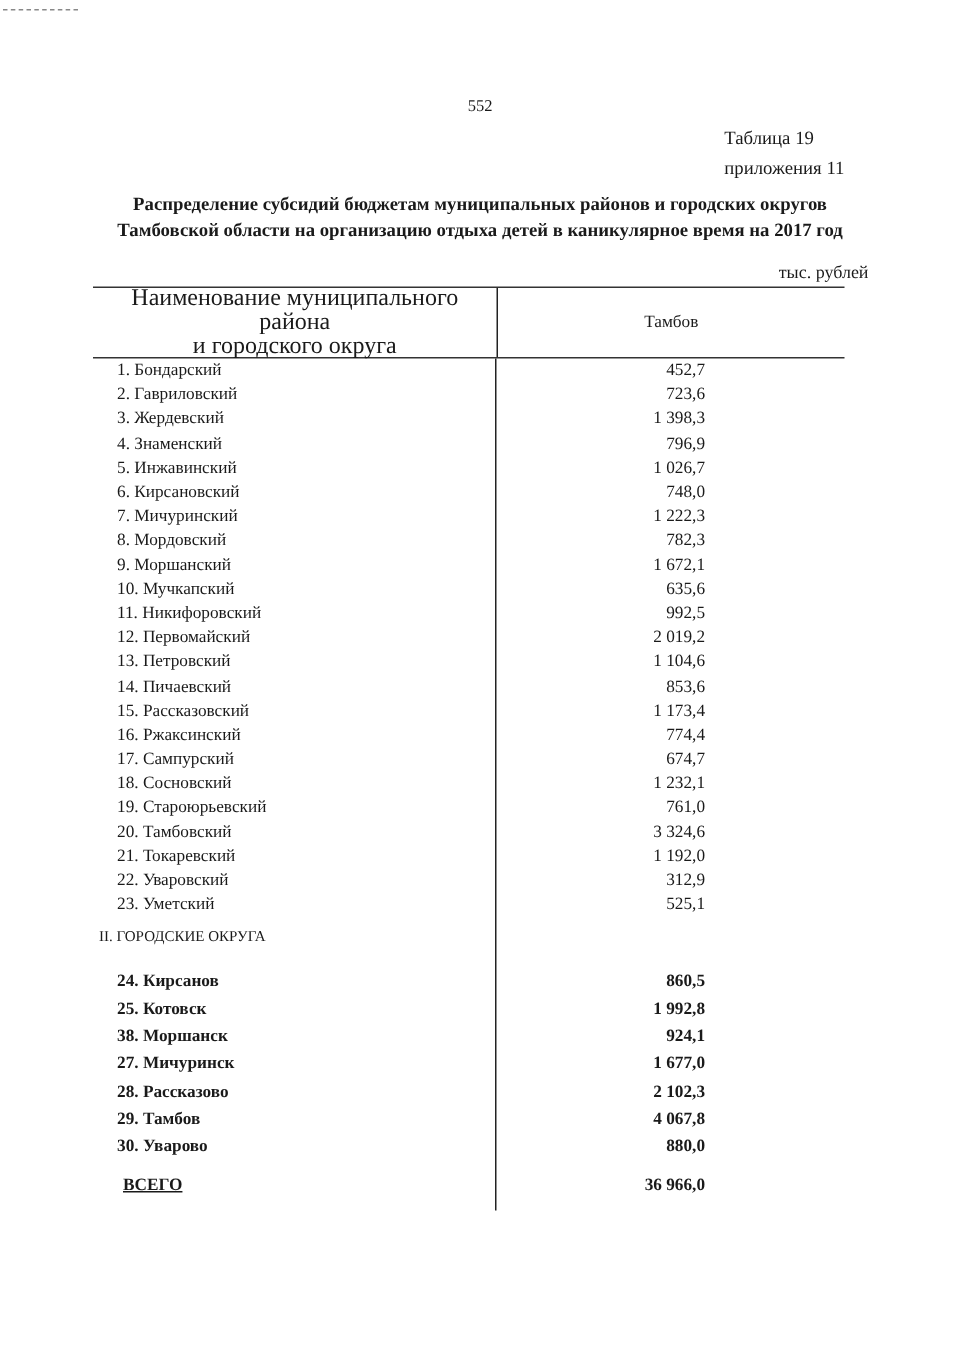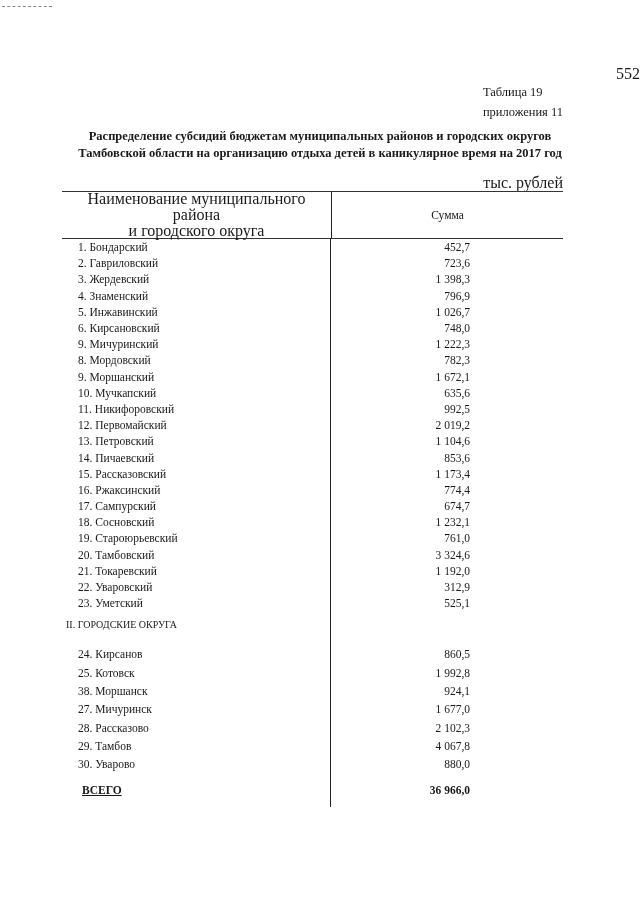--- a/index.html
+++ b/index.html
@@ -2,43 +2,43 @@
 <html><head>
 <meta charset="utf-8">
 <style>
   html, body { margin:0; padding:0; background:#ffffff; }
   body {
     width:640px; height:905px; position:relative; overflow:hidden;
     font-family:"Liberation Serif","DejaVu Serif",serif; color:#1a1a1a;
   }
   .scan-mark { position:absolute; left:2px; top:6px; width:50px; height:1px;
     border-top:1px dashed #888; }
-  .page-num { position:absolute; top:65px; left:0; width:640px; text-align:right; font-size:16px; }
+  .page-num { position:absolute; top:65px; left:0; width:640px; text-align:center; font-size:11px; }
   .table-label { position:absolute; right:77px; top:82px; text-align:left; font-size:12.5px; line-height:20px; }
   .title { position:absolute; top:128px; left:0; width:640px; text-align:center;
     font-weight:bold; font-size:12.5px; line-height:17px; }
-  .units { position:absolute; top:174px; right:77px; font-size:16px; }
+  .units { position:absolute; top:174px; right:61px; font-size:12px; }
   .tbl { position:absolute; left:62px; top:191px; width:501px; }
   .hdr { display:flex; border-top:1px solid #333; border-bottom:1px solid #333; height:46px; }
   .hdr .c1 { width:269px; display:flex; align-items:center; justify-content:center;
     text-align:center; font-size:16px; line-height:16px; border-right:1.5px solid #222; }
   .hdr .c2 { flex:1; display:flex; align-items:center; justify-content:center; font-size:11.5px; }
   .body { position:relative; }
   .body::before { content:""; position:absolute; left:268px; top:0; bottom:0; border-left:1.5px solid #222; }
   .row { display:flex; height:16.2px; align-items:center; font-size:11.5px; }
   .row .n { width:269px; padding-left:16px; box-sizing:border-box; white-space:nowrap; }
   .row .v { width:139px; text-align:right; margin-left:269px; position:absolute; }
   .row { position:relative; }
   .sec { height:20px; align-items:flex-start; padding-top:2px; font-size:10px; }
   .sec .n { padding-left:4px; }
   .sec1 { margin-top:2px; margin-bottom:6px; }
   .sec2 { margin-top:6px; margin-bottom:6px; }
   .total { height:34px; font-weight:bold; align-items:center; font-size:11.5px;text-decoration:underline; }
   .total .n { padding-left:20px; }
-  .body .row.gr { height:18.3px; }
+  .body .row.gr { height:18.3px;font-weight:bold; }
 </style>
 </head>
 <body>
 
 <div class="scan-mark"></div>
 <div class="page-num">552</div>
 
 <div class="table-label">
   <div>Таблица 19</div>
   <div>приложения 11</div>
@@ -52,21 +52,21 @@
 <div class="units">тыс. рублей</div>
 
 <div class="tbl">
   <div class="hdr">
     <div class="c1">
       <div>
         <div>Наименование муниципального района</div>
         <div>и городского округа</div>
       </div>
     </div>
-    <div class="c2">Сумма</div>
+    <div class="c2">Тамбов</div>
   </div>
 
   <div class="body" id="tbody">
     <div id="s1rows">
         <div class="row">
           <span class="n">1. Бондарский</span>
           <span class="v">452,7</span>
         </div>
         <div class="row">
           <span class="n">2. Гавриловский</span>
@@ -82,21 +82,21 @@
         </div>
         <div class="row">
           <span class="n">5. Инжавинский</span>
           <span class="v">1 026,7</span>
         </div>
         <div class="row">
           <span class="n">6. Кирсановский</span>
           <span class="v">748,0</span>
         </div>
         <div class="row">
-          <span class="n">9. Мичуринский</span>
+          <span class="n">7. Мичуринский</span>
           <span class="v">1 222,3</span>
         </div>
         <div class="row">
           <span class="n">8. Мордовский</span>
           <span class="v">782,3</span>
         </div>
         <div class="row">
           <span class="n">9. Моршанский</span>
           <span class="v">1 672,1</span>
         </div>

